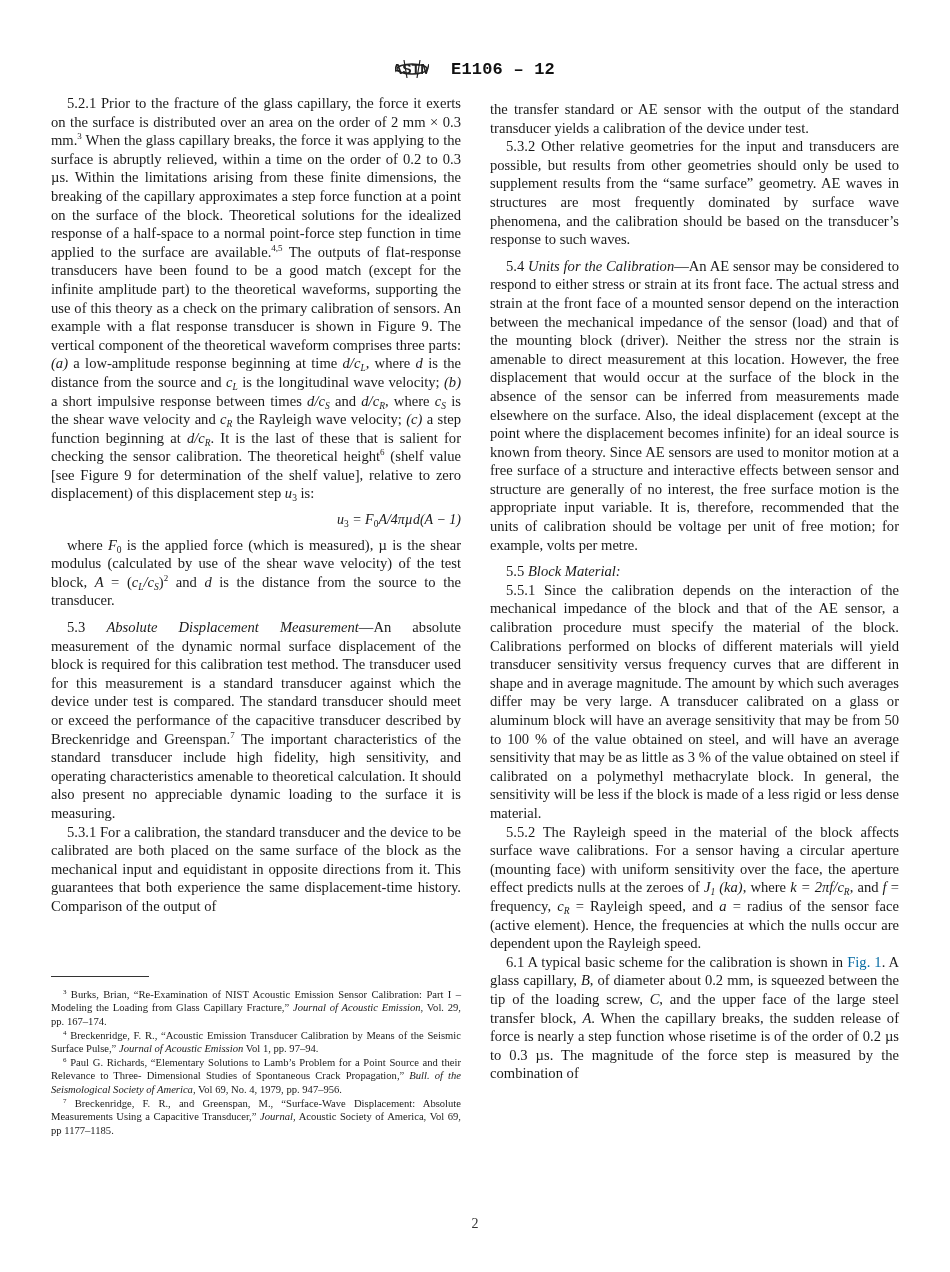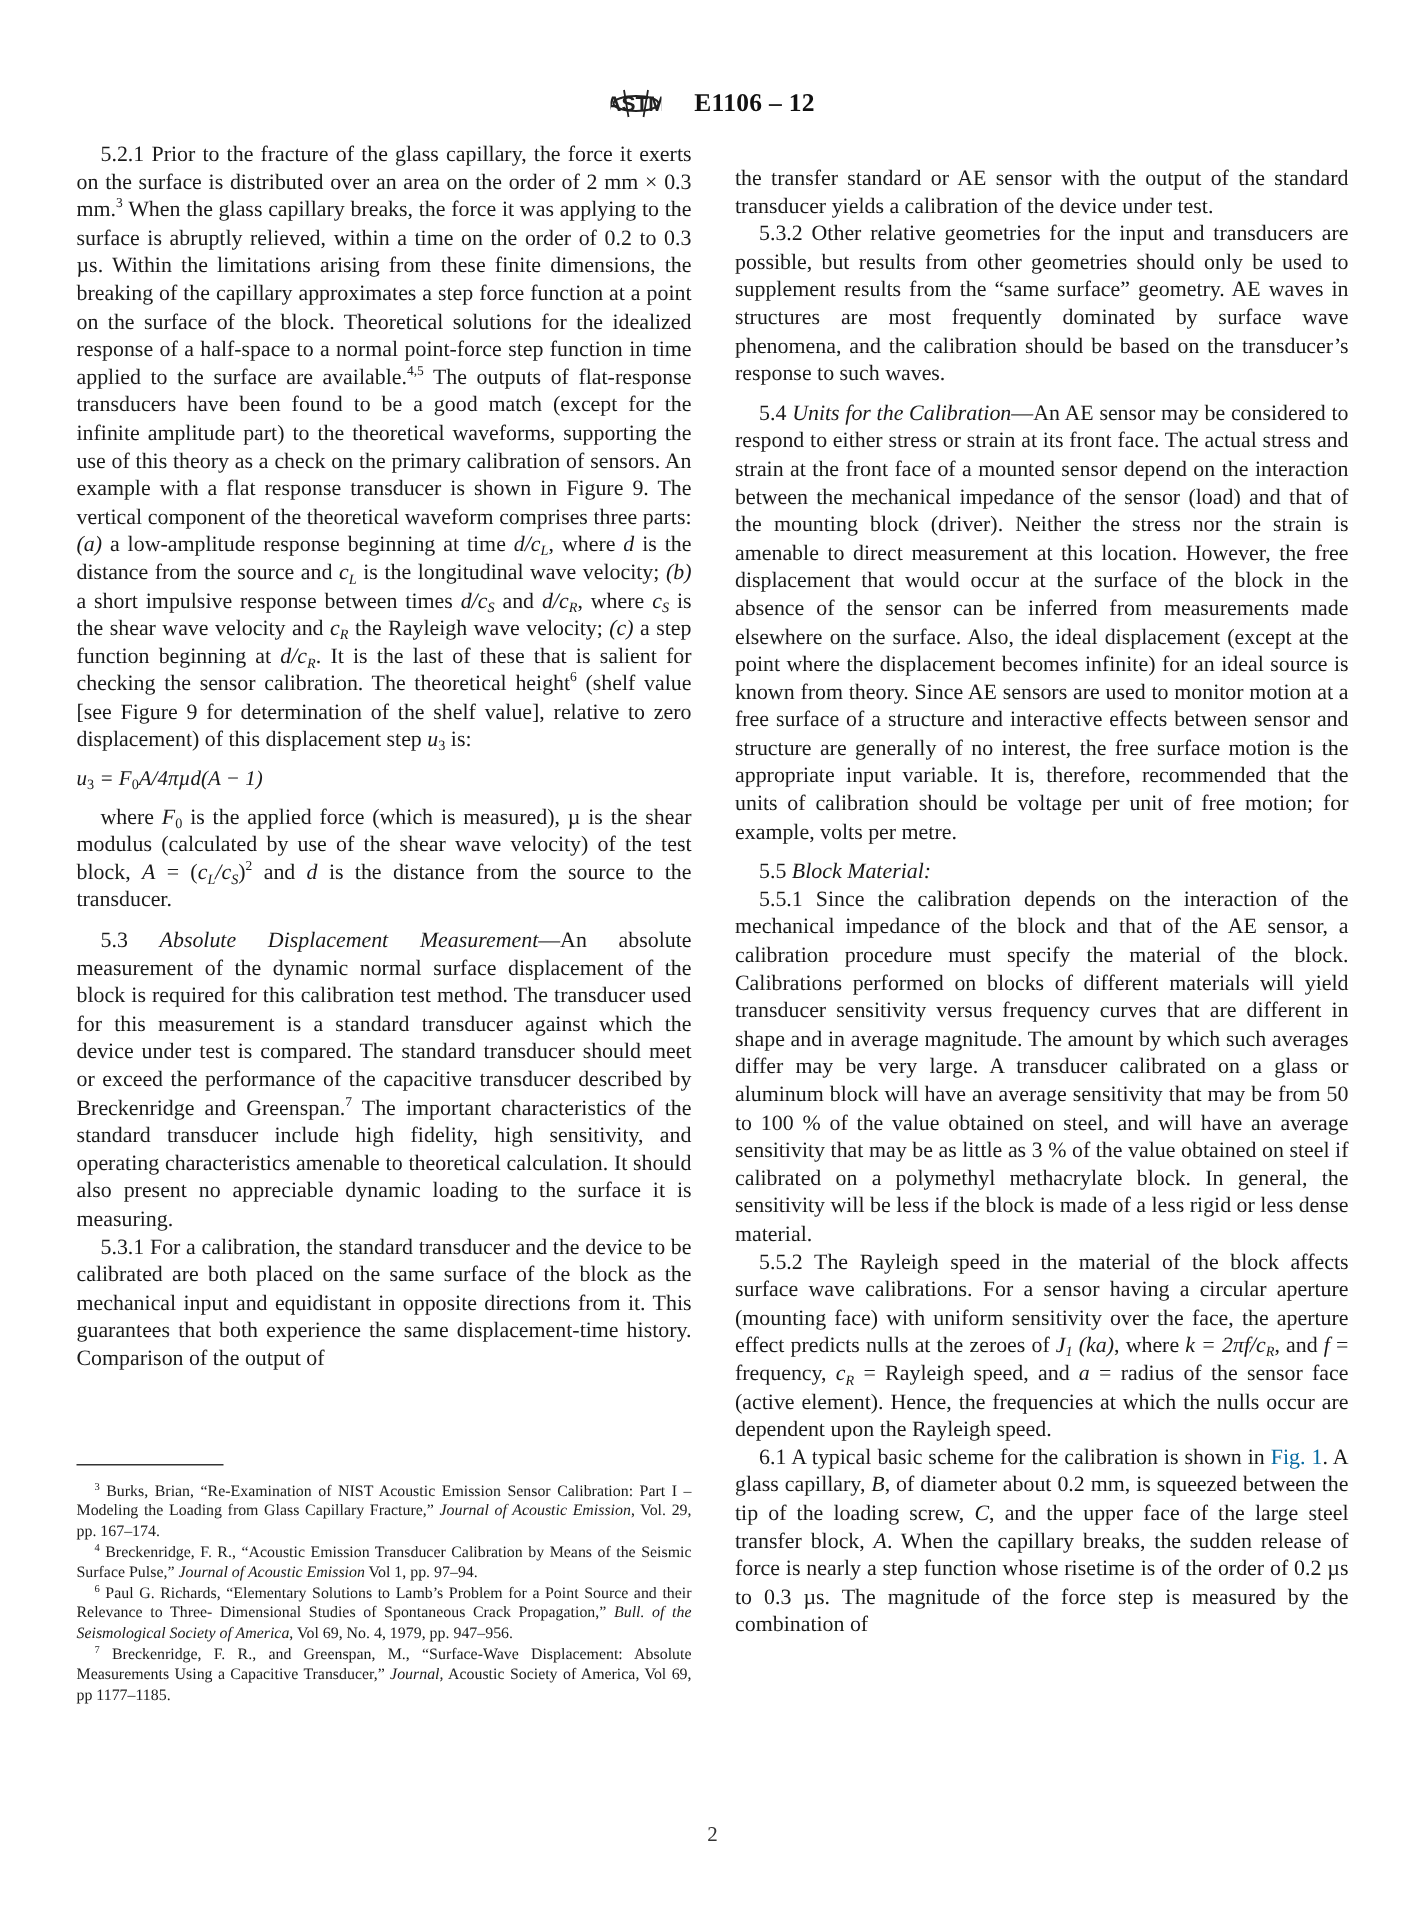--- a/index.html
+++ b/index.html
@@ -1,32 +1,32 @@
 <!DOCTYPE html>
 <html><head>
 <meta charset="utf-8">
 <style>
   html, body { margin: 0; padding: 0; background: #ffffff; }
   body { width: 950px; height: 1272px; position: relative; overflow: hidden;
          font-family: "Liberation Serif", "DejaVu Serif", serif; color: #1a1a1a; }
   .header { position: absolute; top: 56px; left: 0; width: 950px; height: 26px;
             display: flex; justify-content: center; align-items: center; gap: 22px; }
   .logo { width: 34px; height: 24px; display: inline-block; }
-  .std-id { font-family: Liberation Serif, serif; font-weight: bold;
+  .std-id { font-family: Liberation Mono, monospace; font-weight: bold;
             font-size: 17px; letter-spacing: 0.2px; color: #111; }
   .col { position: absolute; top: 94px; font-size: 14.6px; line-height: 18.6px; text-align: justify; }
   .col-left { left: 51px; width: 410px; }
-  .col-right { left: 490px; width: 409px; top: 110px; }
+  .col-right { left: 490px; width: 409px; top: 100px; }
   p { margin: 0; }
   .ind { text-indent: 16px; }
   .gap { margin-top: 8px; }
   sup { font-size: 9px; line-height: 0; vertical-align: 6px; }
   sub { font-size: 9.5px; line-height: 0; vertical-align: -3px; }
   i { font-style: italic; }
-  .equation { text-align: left; font-style: italic; margin: 8px 0 6px 0; font-size: 14px; }
+  .equation { text-align: right; font-style: italic; margin: 8px 0 6px 0; font-size: 14px; }
   .equation .up { font-style: normal; }
   .fn-rule { position: absolute; left: 51px; top: 976px; width: 98px; height: 0; border-top: 1px solid #333; }
   .footnotes { position: absolute; left: 51px; top: 988px; width: 410px; font-size: 10.6px;
                line-height: 13.4px; text-align: justify; }
   .footnotes p { text-indent: 12px; margin: 0 0 0.5px 0; }
   .footnotes sup { font-size: 7px; vertical-align: 4px; }
   .section-heading { font-weight: bold; font-size: 14.6px; margin-top: 12px; margin-bottom: 8px; }
   .link { color: #0369a1; }
   .page-number { position: absolute; top: 1216px; left: 0; width: 950px; text-align: center; font-size: 14px; color: #333; }
 </style>

